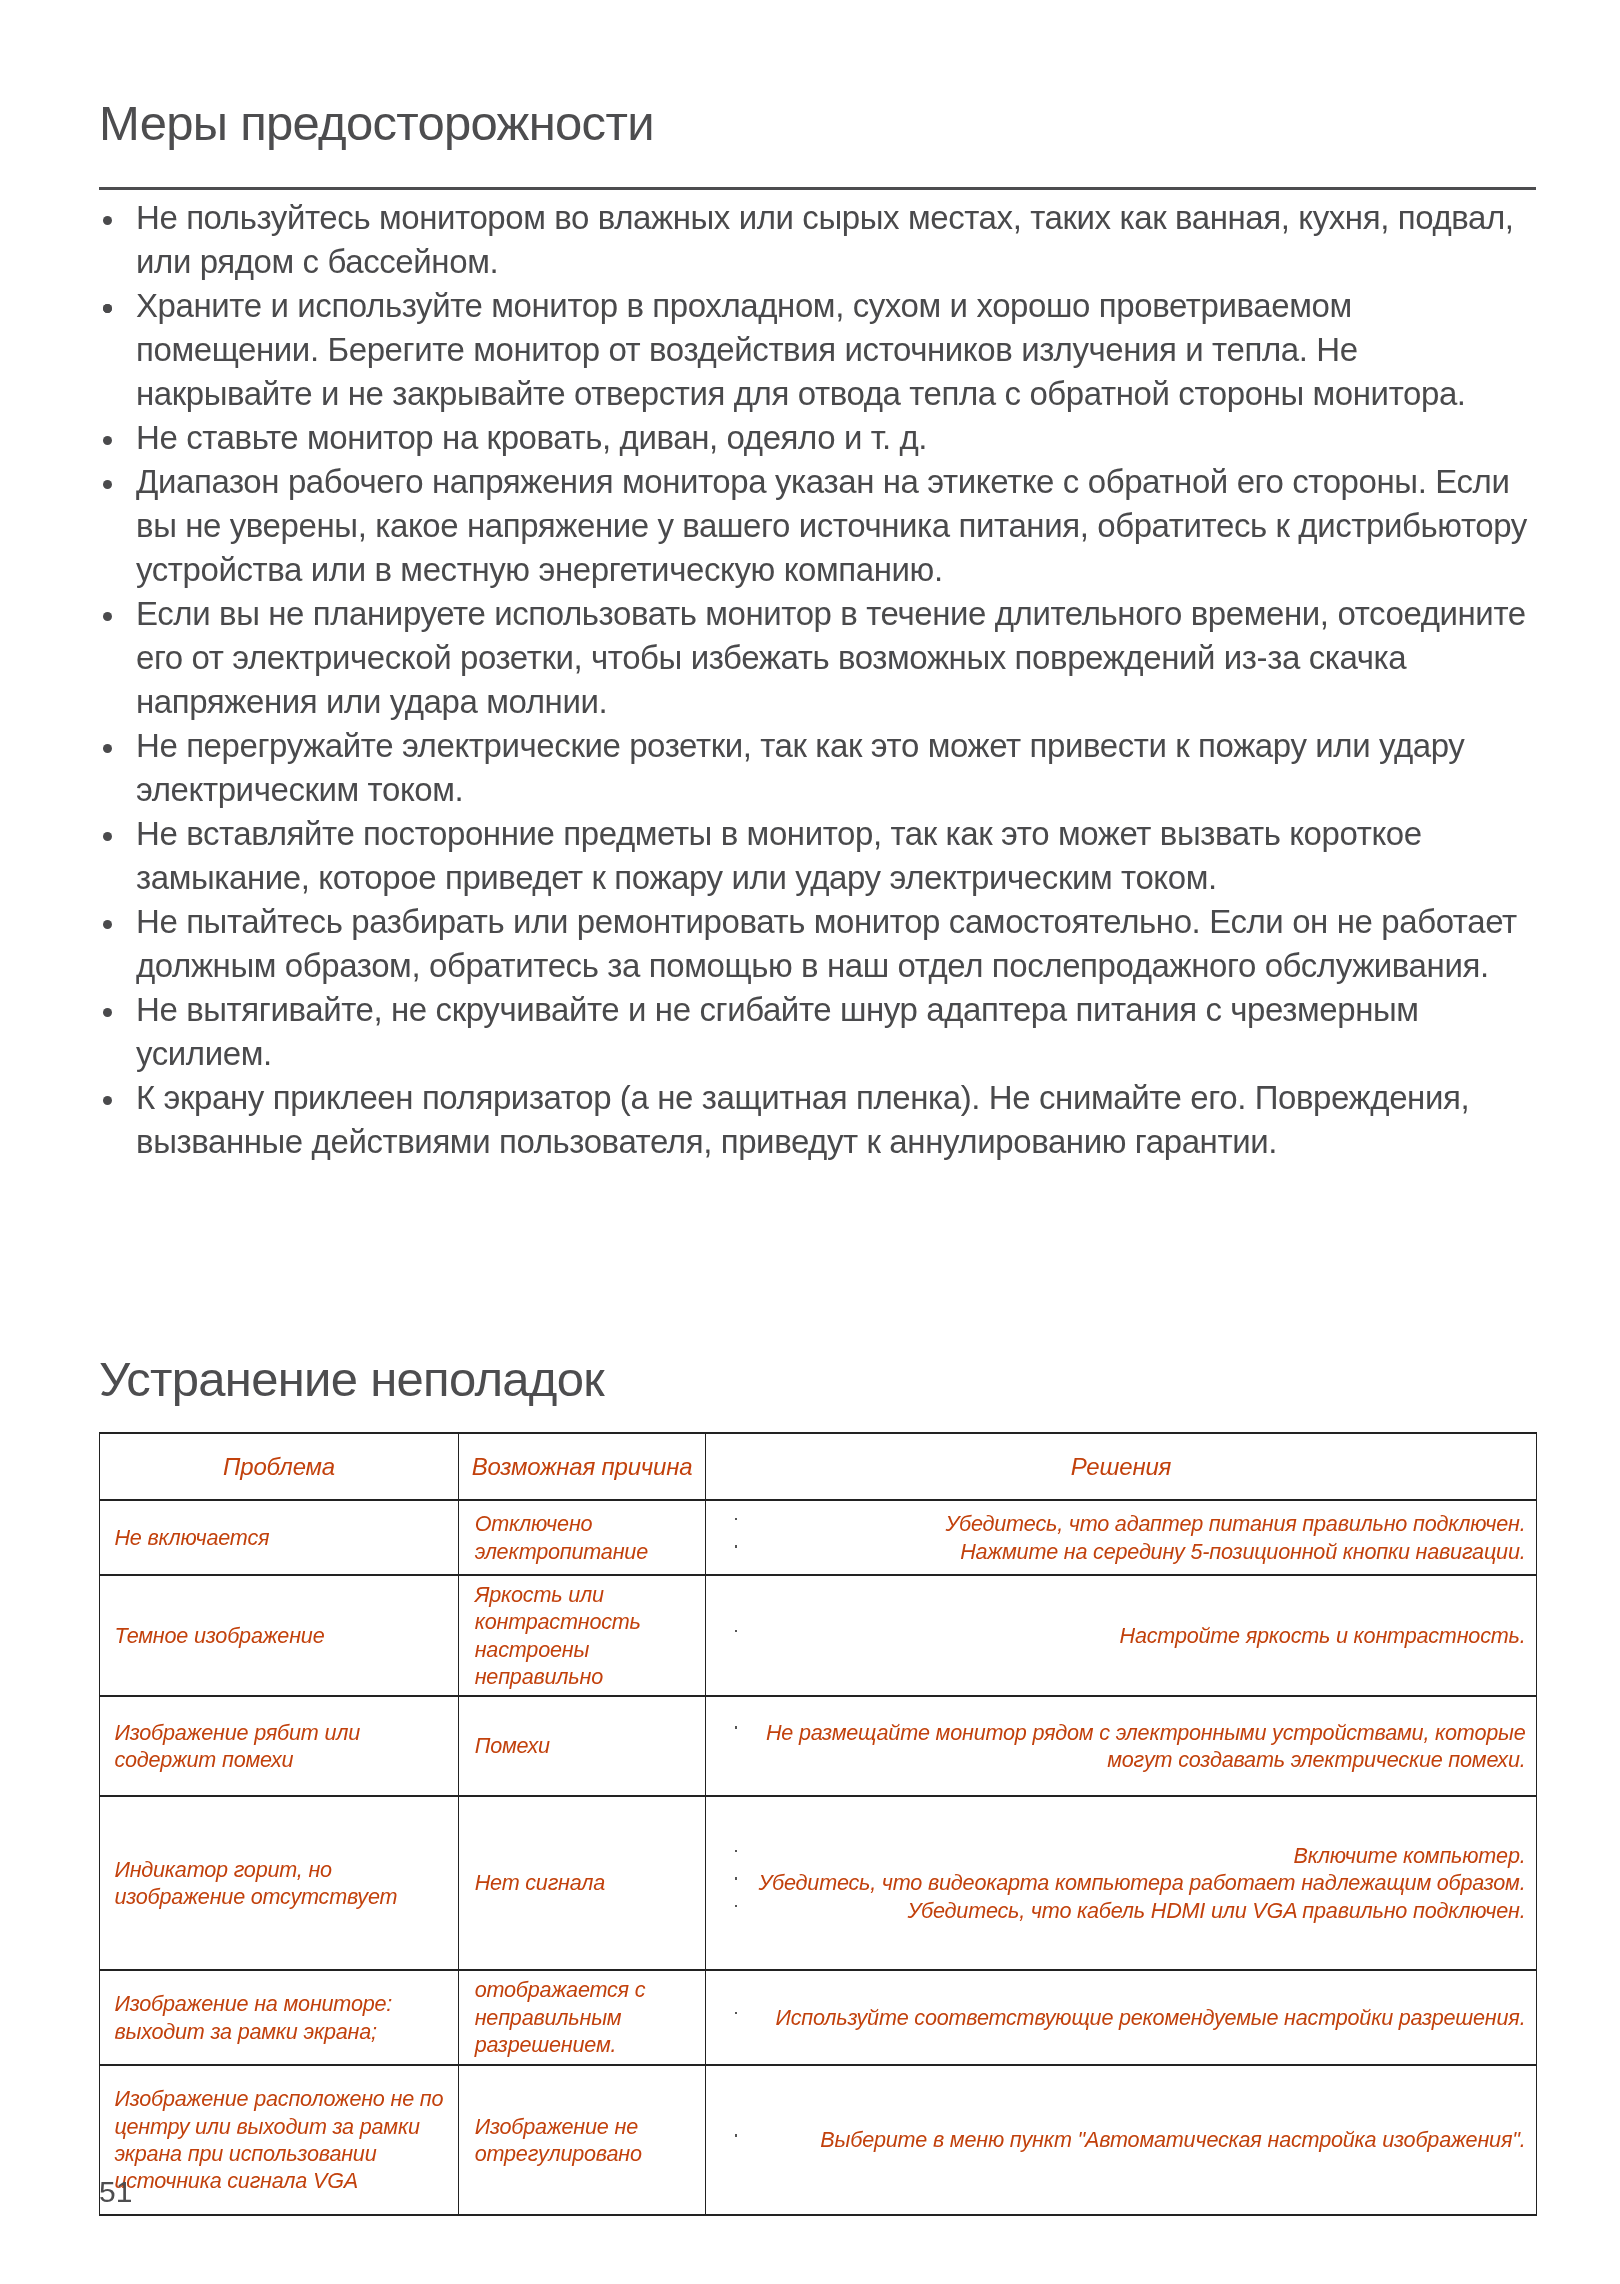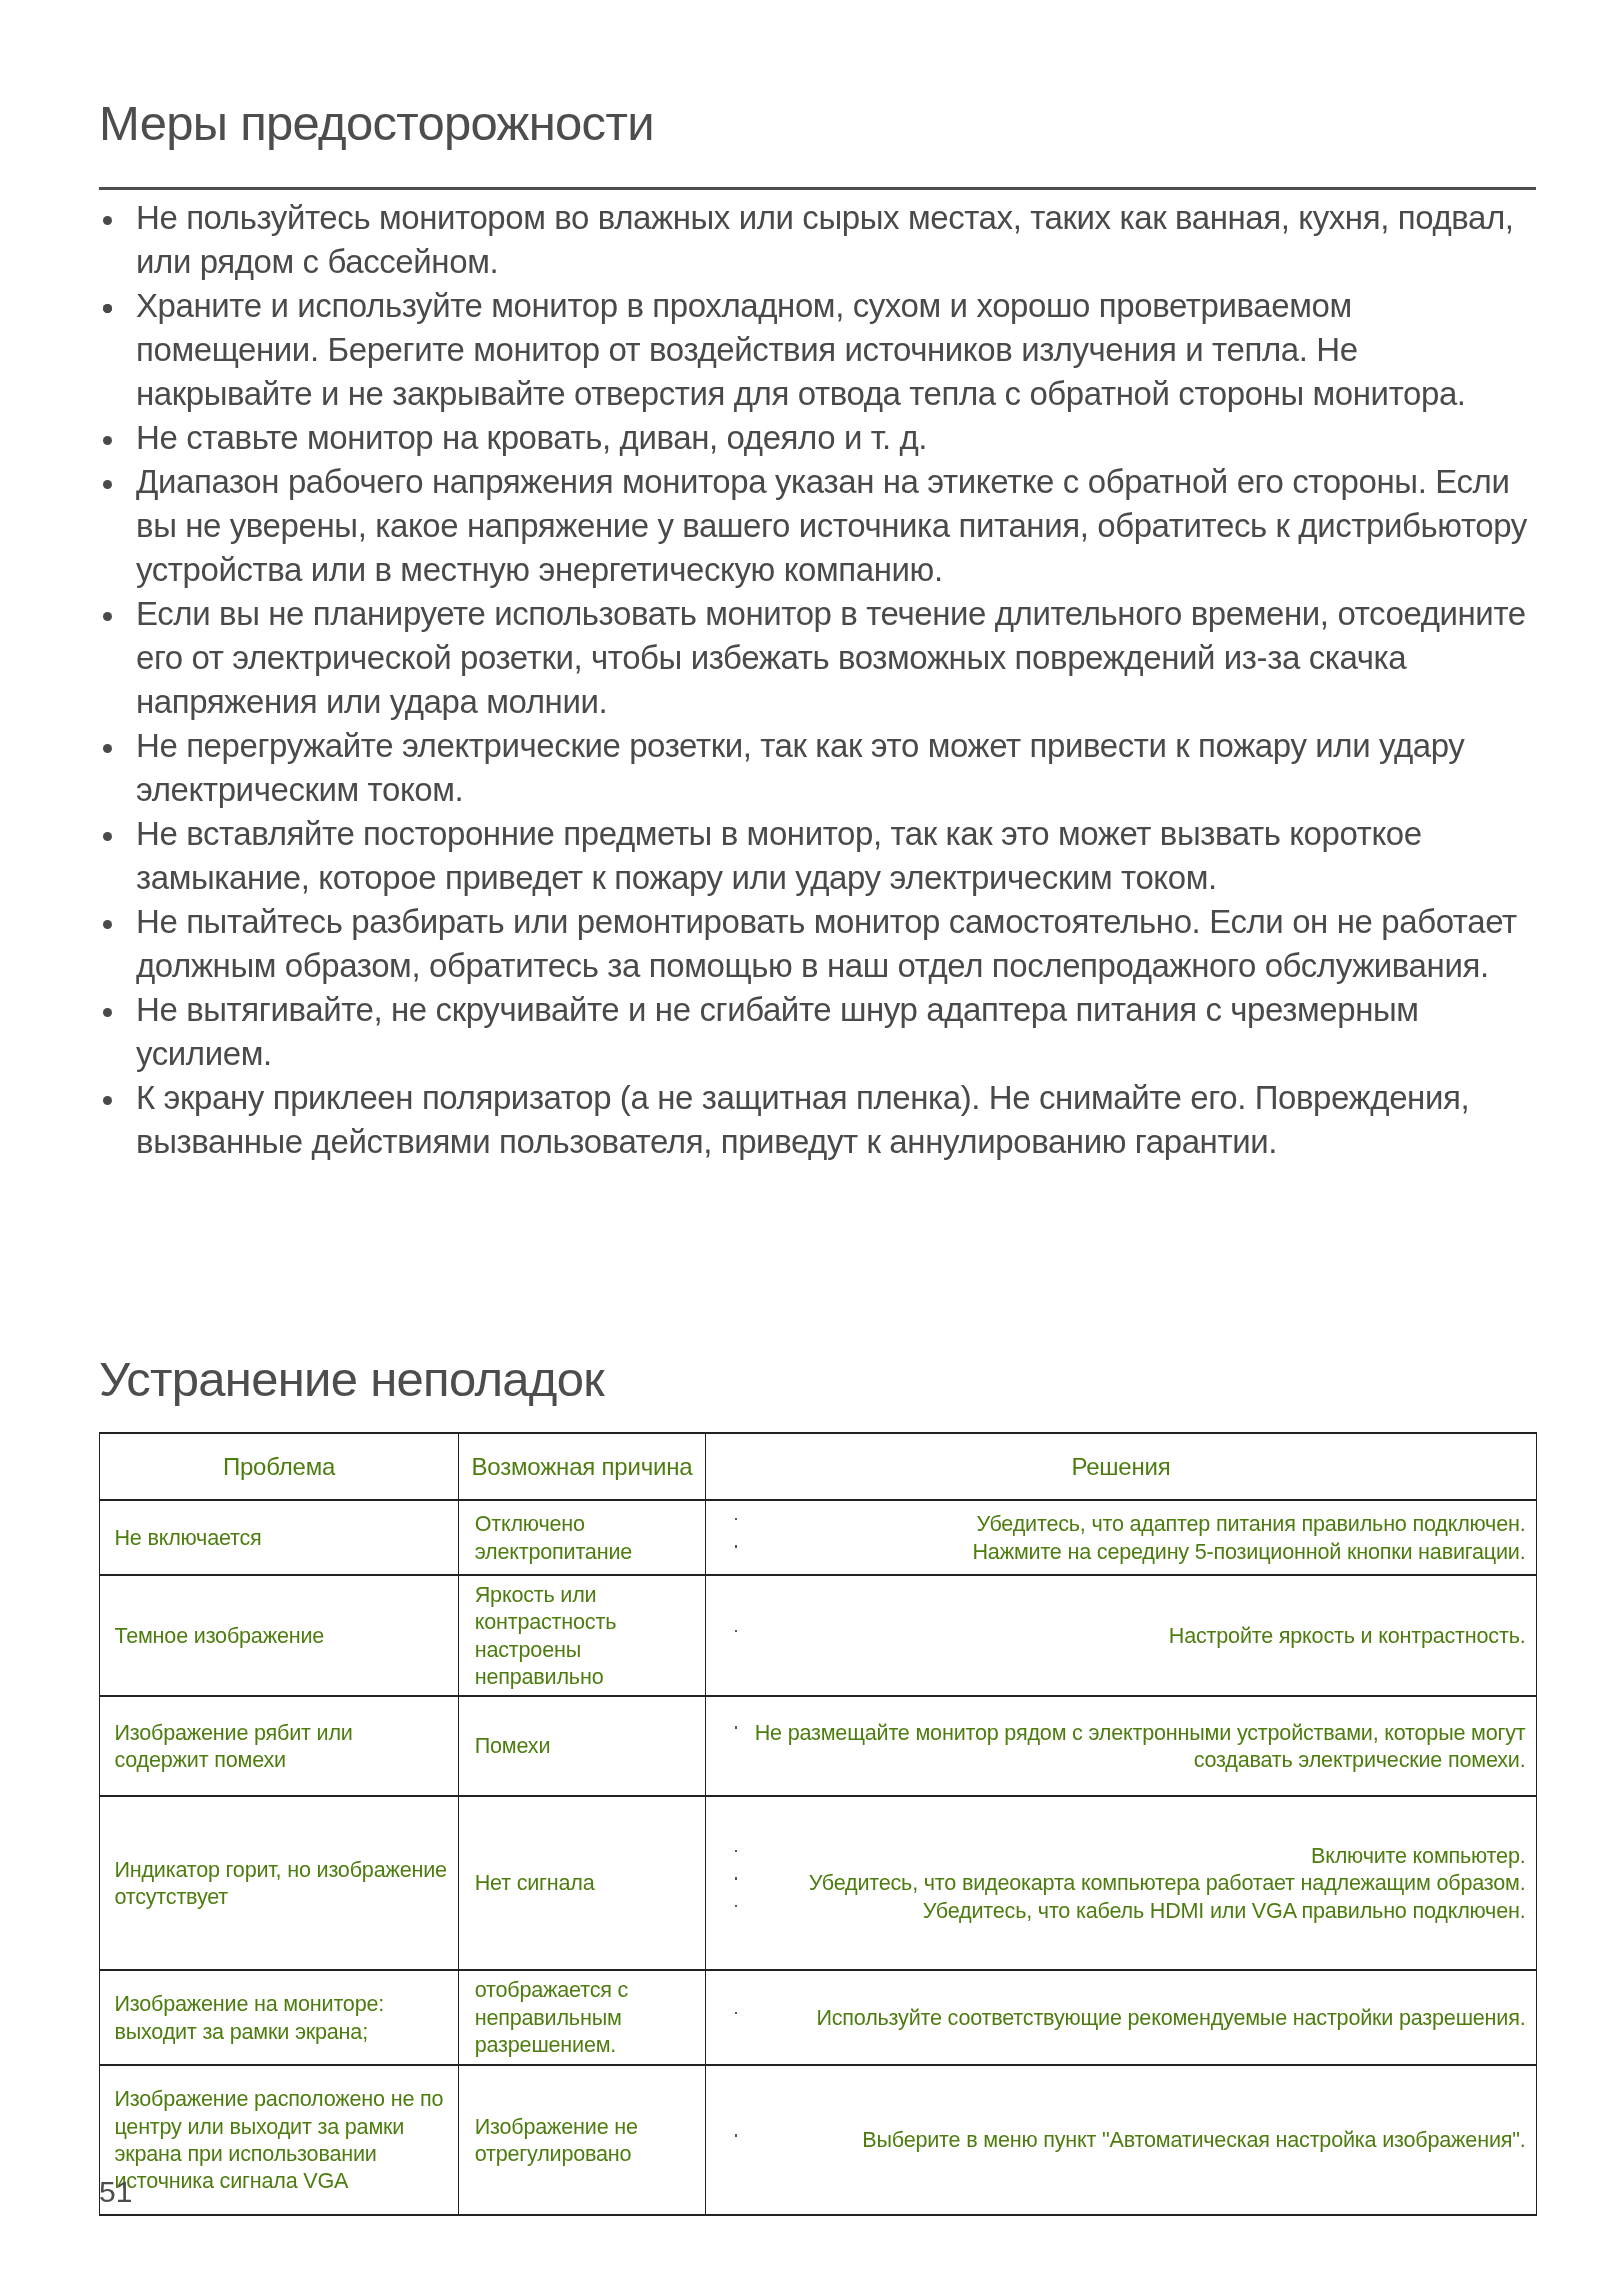--- a/index.html
+++ b/index.html
@@ -81,22 +81,23 @@
       border-collapse: collapse;
       table-layout: fixed;
     }
     table.trouble th, table.trouble td {
       border-left: 1.3px solid #222;
       border-right: 1.3px solid #222;
       border-top: 2.6px solid #222;
       border-bottom: 2.6px solid #222;
       vertical-align: middle;
       font-weight: normal;
-      color: #4d7c0f;
+      color: #c2410c;
       letter-spacing: -0.2px;
+      font-style: italic;
     }
     table.trouble th {
       font-size: 24px;
       line-height: 29px;
       text-align: center;
       height: 65px;
       padding: 0 6.5px;
     }
     table.trouble td {
       font-size: 21.6px;

